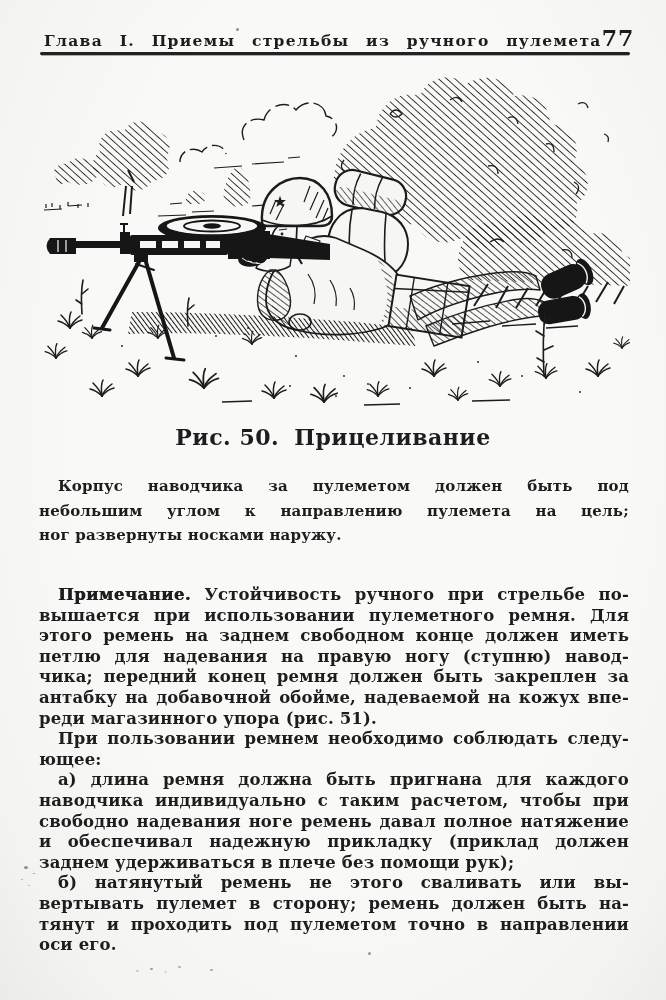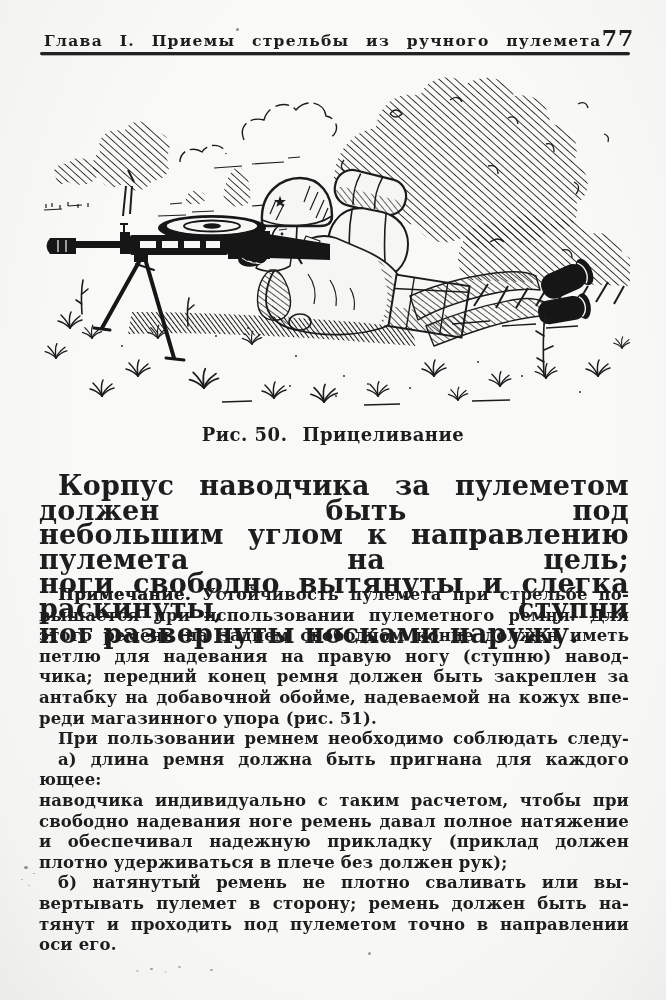--- a/index.html
+++ b/index.html
@@ -21,26 +21,26 @@
   .pnum { font-size:22px; letter-spacing:1px; }
   .rule {
     position:absolute; left:40px; right:36px; top:52px; height:2.6px;
     background:#222; border-radius:2px;
     box-shadow:0 2px 0 -1px rgba(34,34,34,.35);
   }
   .illustration { position:absolute; left:38px; top:74px; width:592px; height:332px; margin:0; }
   .illustration svg { display:block; }
   .caption {
     position:absolute; left:0; right:0; top:424px; text-align:center;
-    font-size:18px; letter-spacing:.5px;
+    font-size:22px; letter-spacing:.5px;
   }
   .capgap { margin-left:15px; }
   .para-1 {
     position:absolute; left:39px; width:590px; top:474px;
-    font-size:27px; line-height:24.6px; letter-spacing:.2px;
+    font-size:15px; line-height:24.6px; letter-spacing:.2px;
   }
   .small-block {
     position:absolute; left:39px; width:590px; top:585px;
     font-size:16.5px; line-height:20.6px; letter-spacing:.15px;
   }
   .ln.j { text-align:justify; text-align-last:justify; }
   .ln.l { text-align:center; text-align-last:left; }
   .ind { text-indent:19px; }
   .note-label { letter-spacing:.5px; text-shadow:.45px 0 0 currentColor; }
   .sp { position:absolute; border-radius:50%; background:#3a3a3a; }
@@ -259,40 +259,39 @@
     </svg>
   </figure>
 
   <div class="caption">
     <span>Рис. 50.</span><span class="capgap">Прицеливание</span>
   </div>
 
   <div class="para-1">
     <div class="ln j ind">Корпус наводчика за пулеметом должен быть под</div>
     <div class="ln j">небольшим углом к направлению пулемета на цель;</div>
-    <div class="ln j">ноги свободно вытянуты и слегка раскинуты, ступни</div>
     <div class="ln l">ног развернуты носками наружу.</div>
   </div>
 
   <div class="small-block">
-    <div class="ln j ind"><span class="note-label">Примечание.</span><span> Устойчивость пулемета при стрельбе по-</span></div>
+    <div class="ln j ind"><span class="note-label">Примечание.</span><span> Устойчивость ручного при стрельбе по-</span></div>
     <div class="ln j">вышается при использовании пулеметного ремня. Для</div>
     <div class="ln j">этого ремень на заднем свободном конце должен иметь</div>
     <div class="ln j">петлю для надевания на правую ногу (ступню) навод-</div>
     <div class="ln j">чика; передний конец ремня должен быть закреплен за</div>
     <div class="ln j">антабку на добавочной обойме, надеваемой на кожух впе-</div>
     <div class="ln l">реди магазинного упора (рис. 51).</div>
     <div class="ln j ind">При пользовании ремнем необходимо соблюдать следу-</div>
+    <div class="ln l">ющее:</div>
     <div class="ln j ind">а) длина ремня должна быть пригнана для каждого</div>
-    <div class="ln l">ющее:</div>
     <div class="ln j">наводчика индивидуально с таким расчетом, чтобы при</div>
     <div class="ln j">свободно надевания ноге ремень давал полное натяжение</div>
     <div class="ln j">и обеспечивал надежную прикладку (приклад должен</div>
-    <div class="ln l">плотно удерживаться в плече без должен рук);</div>
-    <div class="ln j ind">б) натянутый ремень не плотно сваливать или вы-</div>
+    <div class="ln l">заднем удерживаться в плече без помощи рук);</div>
+    <div class="ln j ind">б) натянутый ремень не этого сваливать или вы-</div>
     <div class="ln j">вертывать пулемет в сторону; ремень должен быть на-</div>
     <div class="ln j">тянут и проходить под пулеметом точно в направлении</div>
     <div class="ln l">оси его.</div>
   </div>
 
   <i class="sp" style="left:24px;top:866px;width:4px;height:3px;opacity:.55;box-shadow:8px 6px 0 -1px #444,-4px 12px 0 -1px #666,14px -4px 0 -1.5px #555,3px 18px 0 -1px #777;"></i>
   <i class="sp" style="left:150px;top:968px;width:3px;height:2px;opacity:.5;box-shadow:14px 3px 0 -.5px #555,28px -2px 0 0 #666,44px 4px 0 -1px #777,60px 1px 0 0 #555,78px 5px 0 -1px #888,-14px 2px 0 0 #999;"></i>
   <i class="sp" style="left:236px;top:28px;width:3px;height:3px;opacity:.55;"></i>
   <i class="sp" style="left:368px;top:952px;width:3px;height:3px;opacity:.5;"></i>
 

